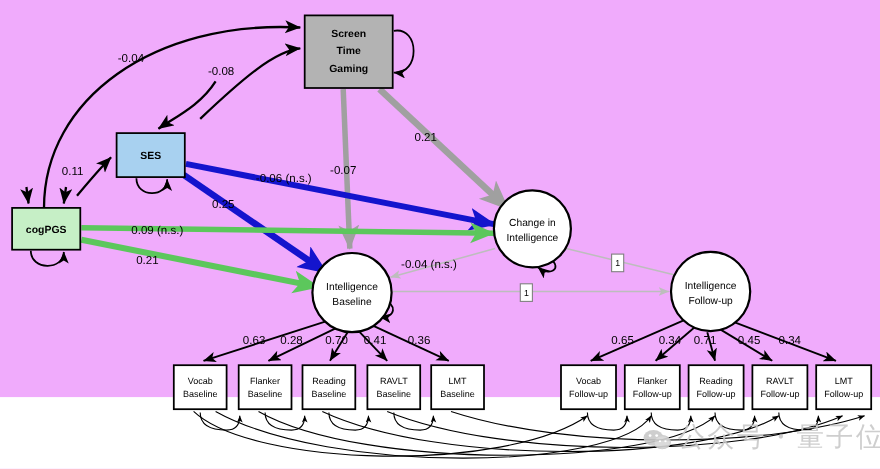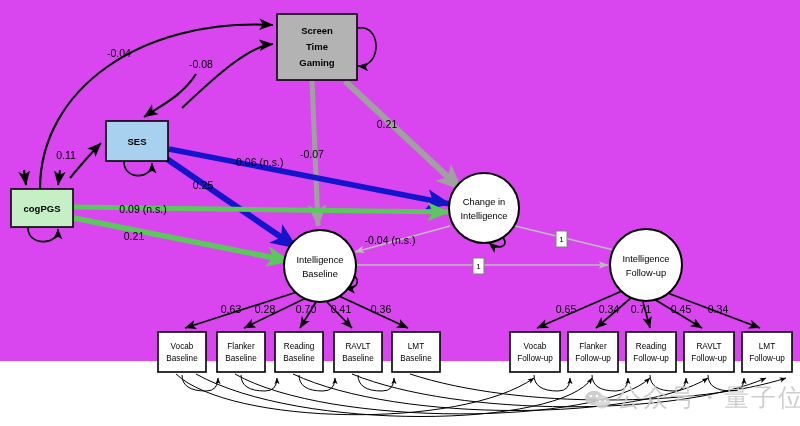--- a/index.html
+++ b/index.html
@@ -12,21 +12,21 @@
     width: 800px;
     height: 426px;
     font-family: "Liberation Sans", sans-serif;
     overflow: hidden;
     position: relative;
   }
   #diagram-root {
     position: relative;
     width: 800px;
     height: 361px;
-    background: #d946ef;
+    background: #f0abfc;
   }
   svg#sem-svg {
     position: absolute;
     left: 0;
     top: 0;
     width: 800px;
     height: 426px;
     display: block;
   }
   .node-label {

